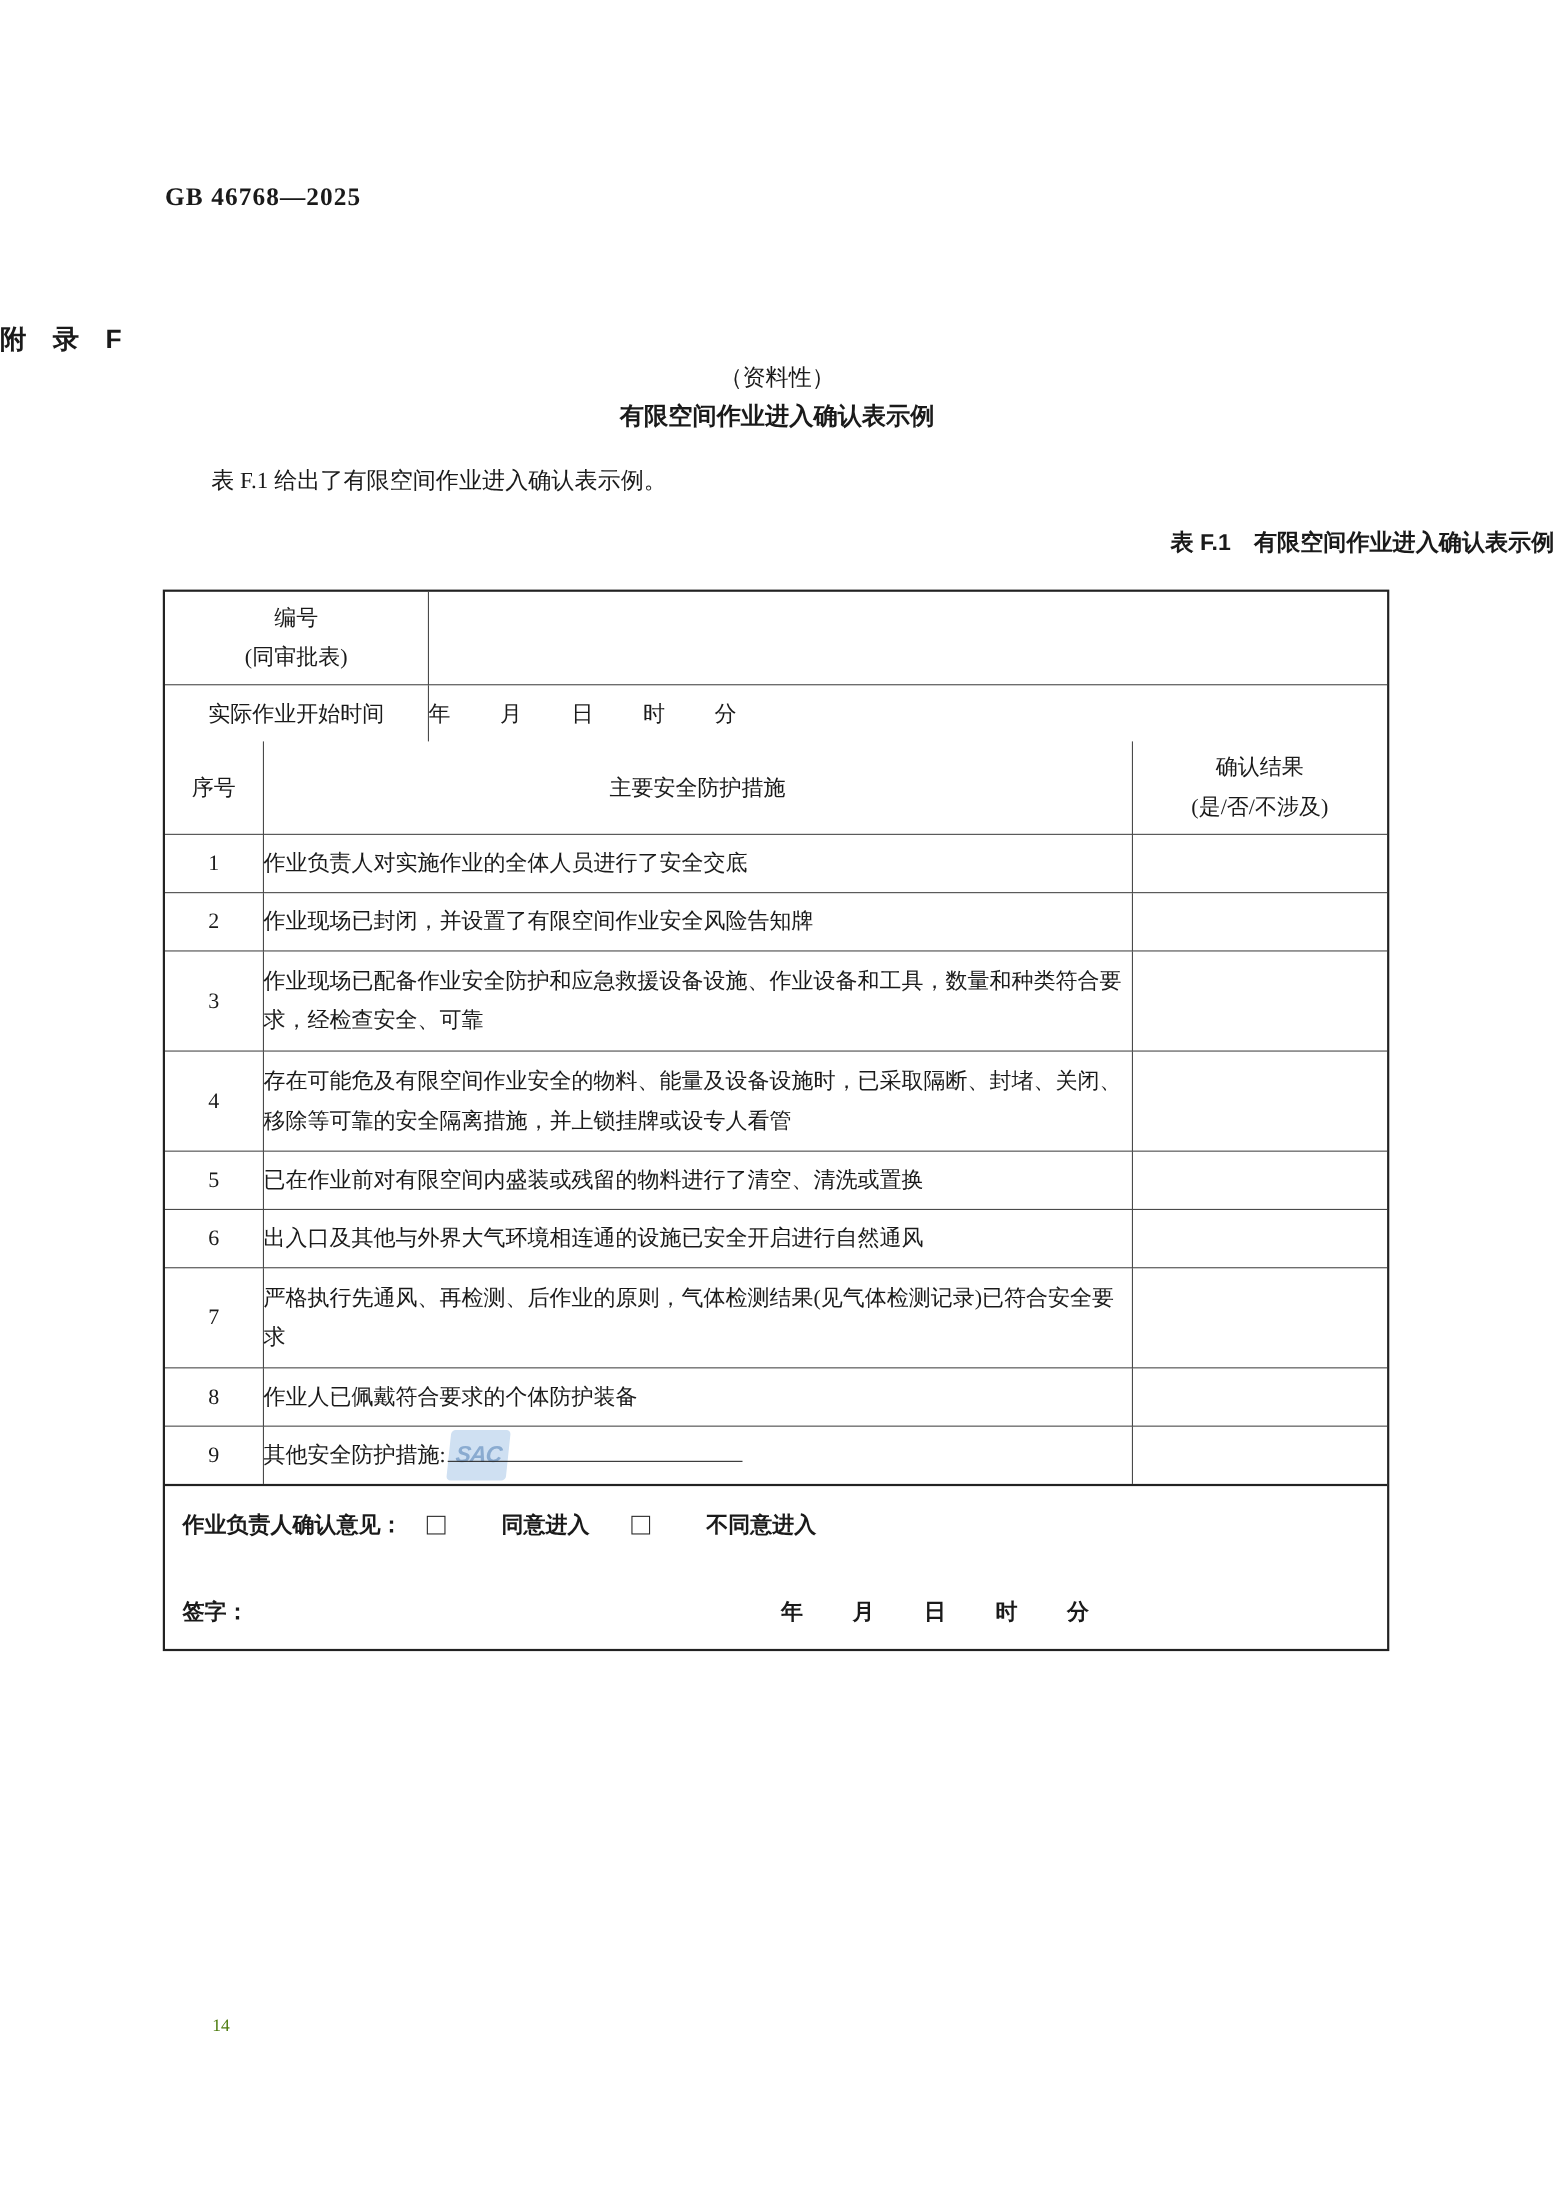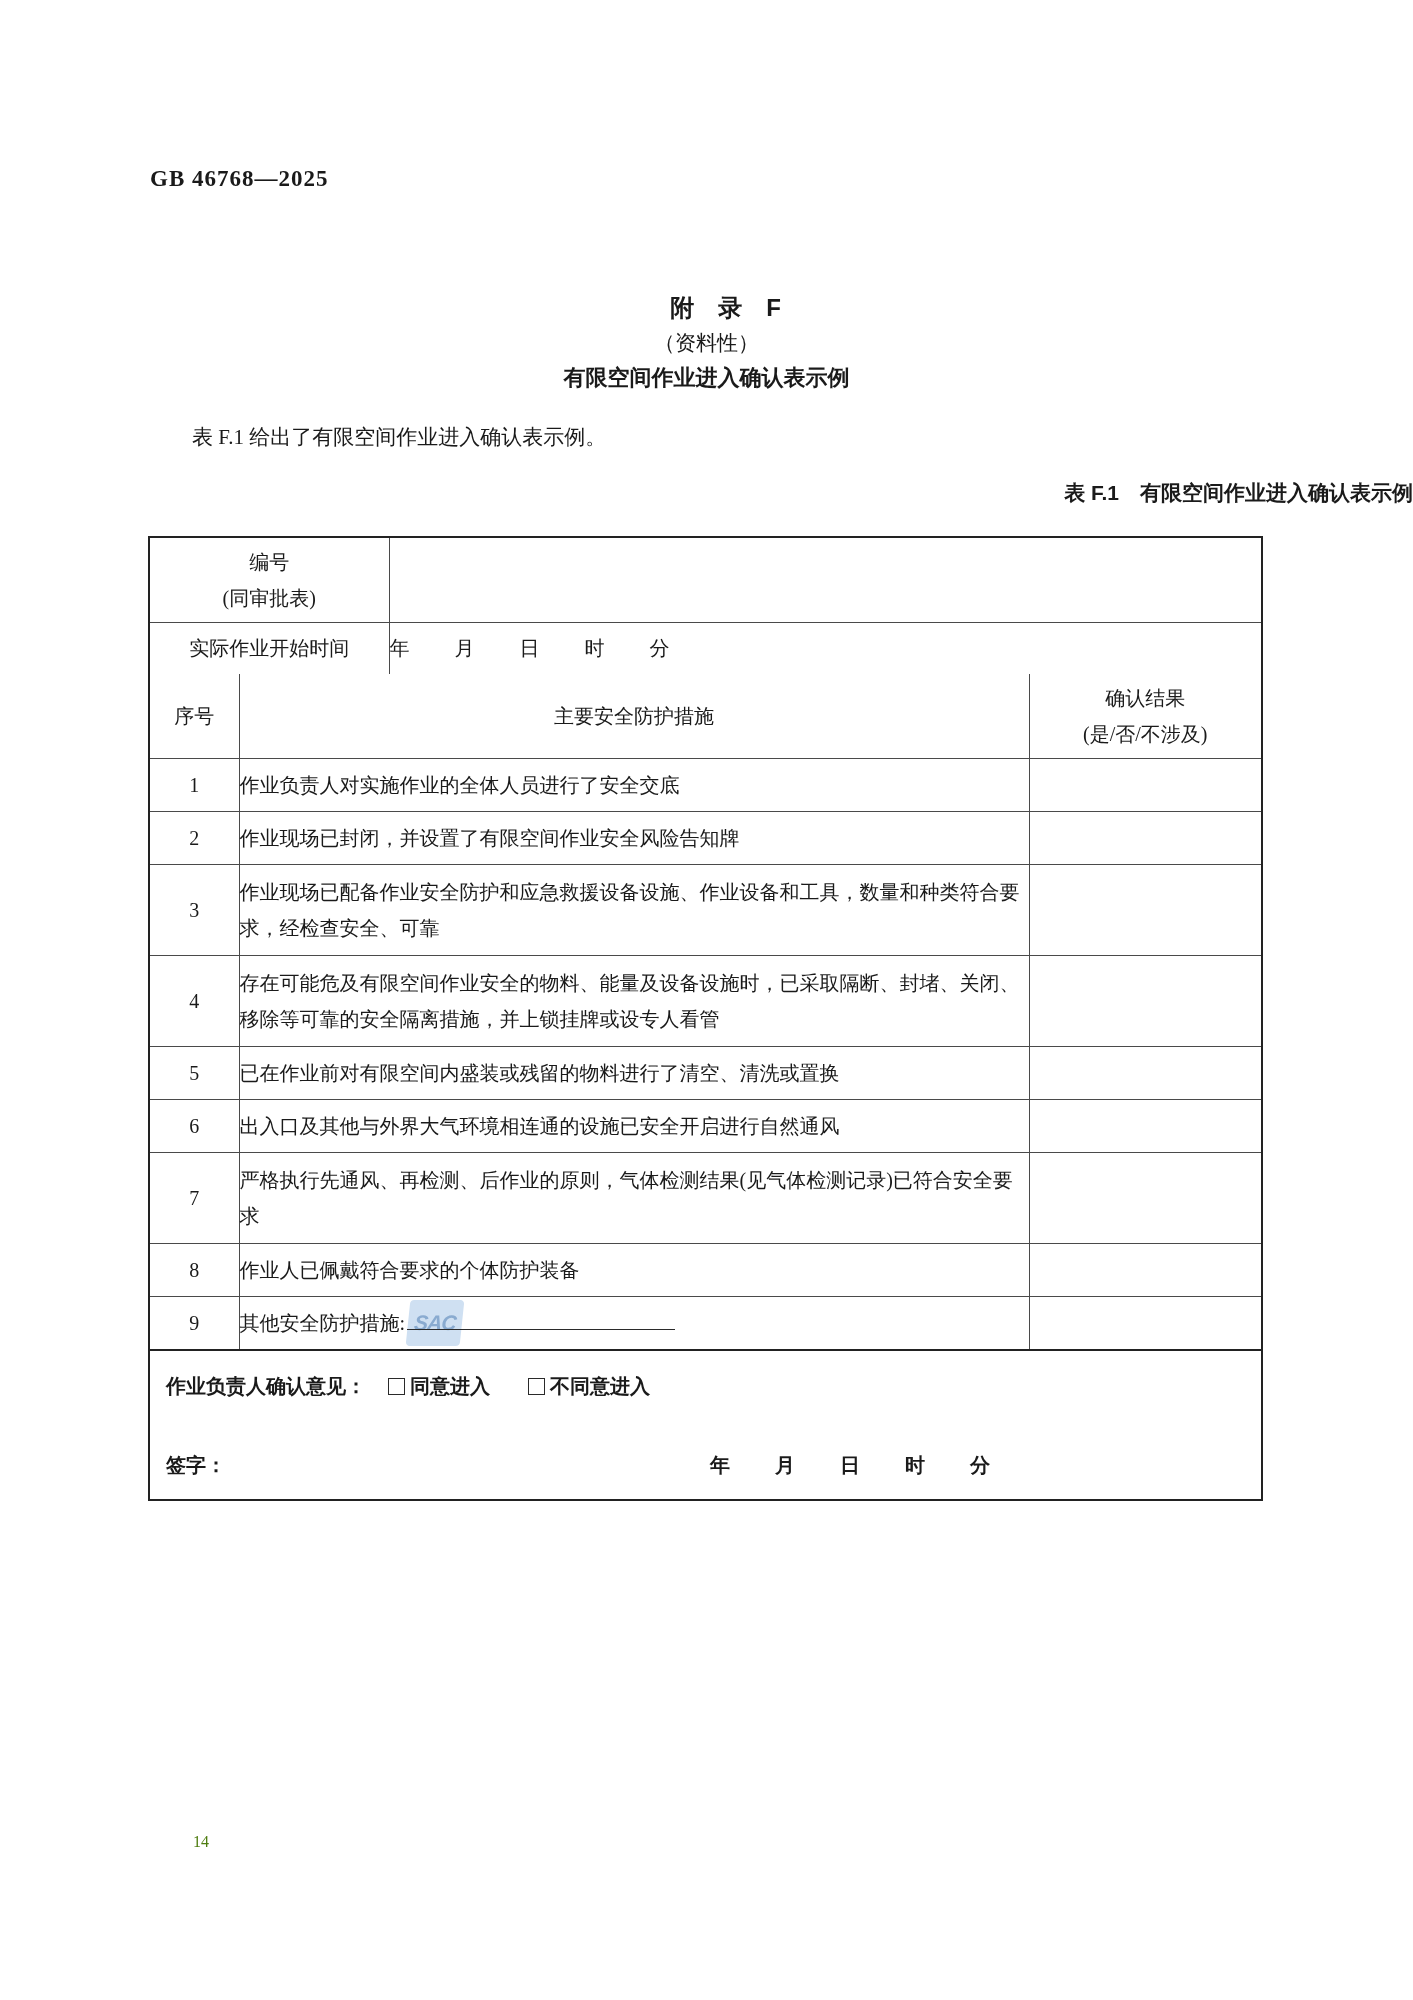--- a/index.html
+++ b/index.html
@@ -21,25 +21,24 @@
     left: 150px;
     top: 166px;
     font-size: 23px;
     font-weight: bold;
     letter-spacing: 1px;
   }
   .app-title {
     position: absolute;
     left: 0; right: 0;
     top: 292px;
-    text-align: center;
+    text-align: left;
     font-size: 24px;
     font-weight: bold;
     font-family: "Liberation Sans", "DejaVu Sans", sans-serif;
-    padding-left: 38px;
   }
   .app-subtitle {
     position: absolute;
     left: 0; right: 0;
     top: 329px;
     text-align: center;
     font-size: 21px;
     font-weight: normal;
     font-family: "Liberation Sans", "DejaVu Sans", sans-serif;
   }
@@ -152,21 +151,21 @@
   }
   .confirm-line {
     position: absolute;
     left: 16px;
     top: 22px;
     display: flex;
     align-items: center;
     font-size: 20px;
   }
   .confirm-label { margin-right: 22px; }
-  .confirm-option { display: flex; align-items: center; margin-right: 38px; }
+  .confirm-option { display: flex; align-items: center; margin-right: 38px; gap: 46px; }
   .checkbox {
     display: inline-block;
     width: 17px;
     height: 17px;
     border: 1.5px solid #2a2a2a;
     margin-right: 5px;
     box-sizing: border-box;
     background: #ffffff;
   }
   .sign-label {

